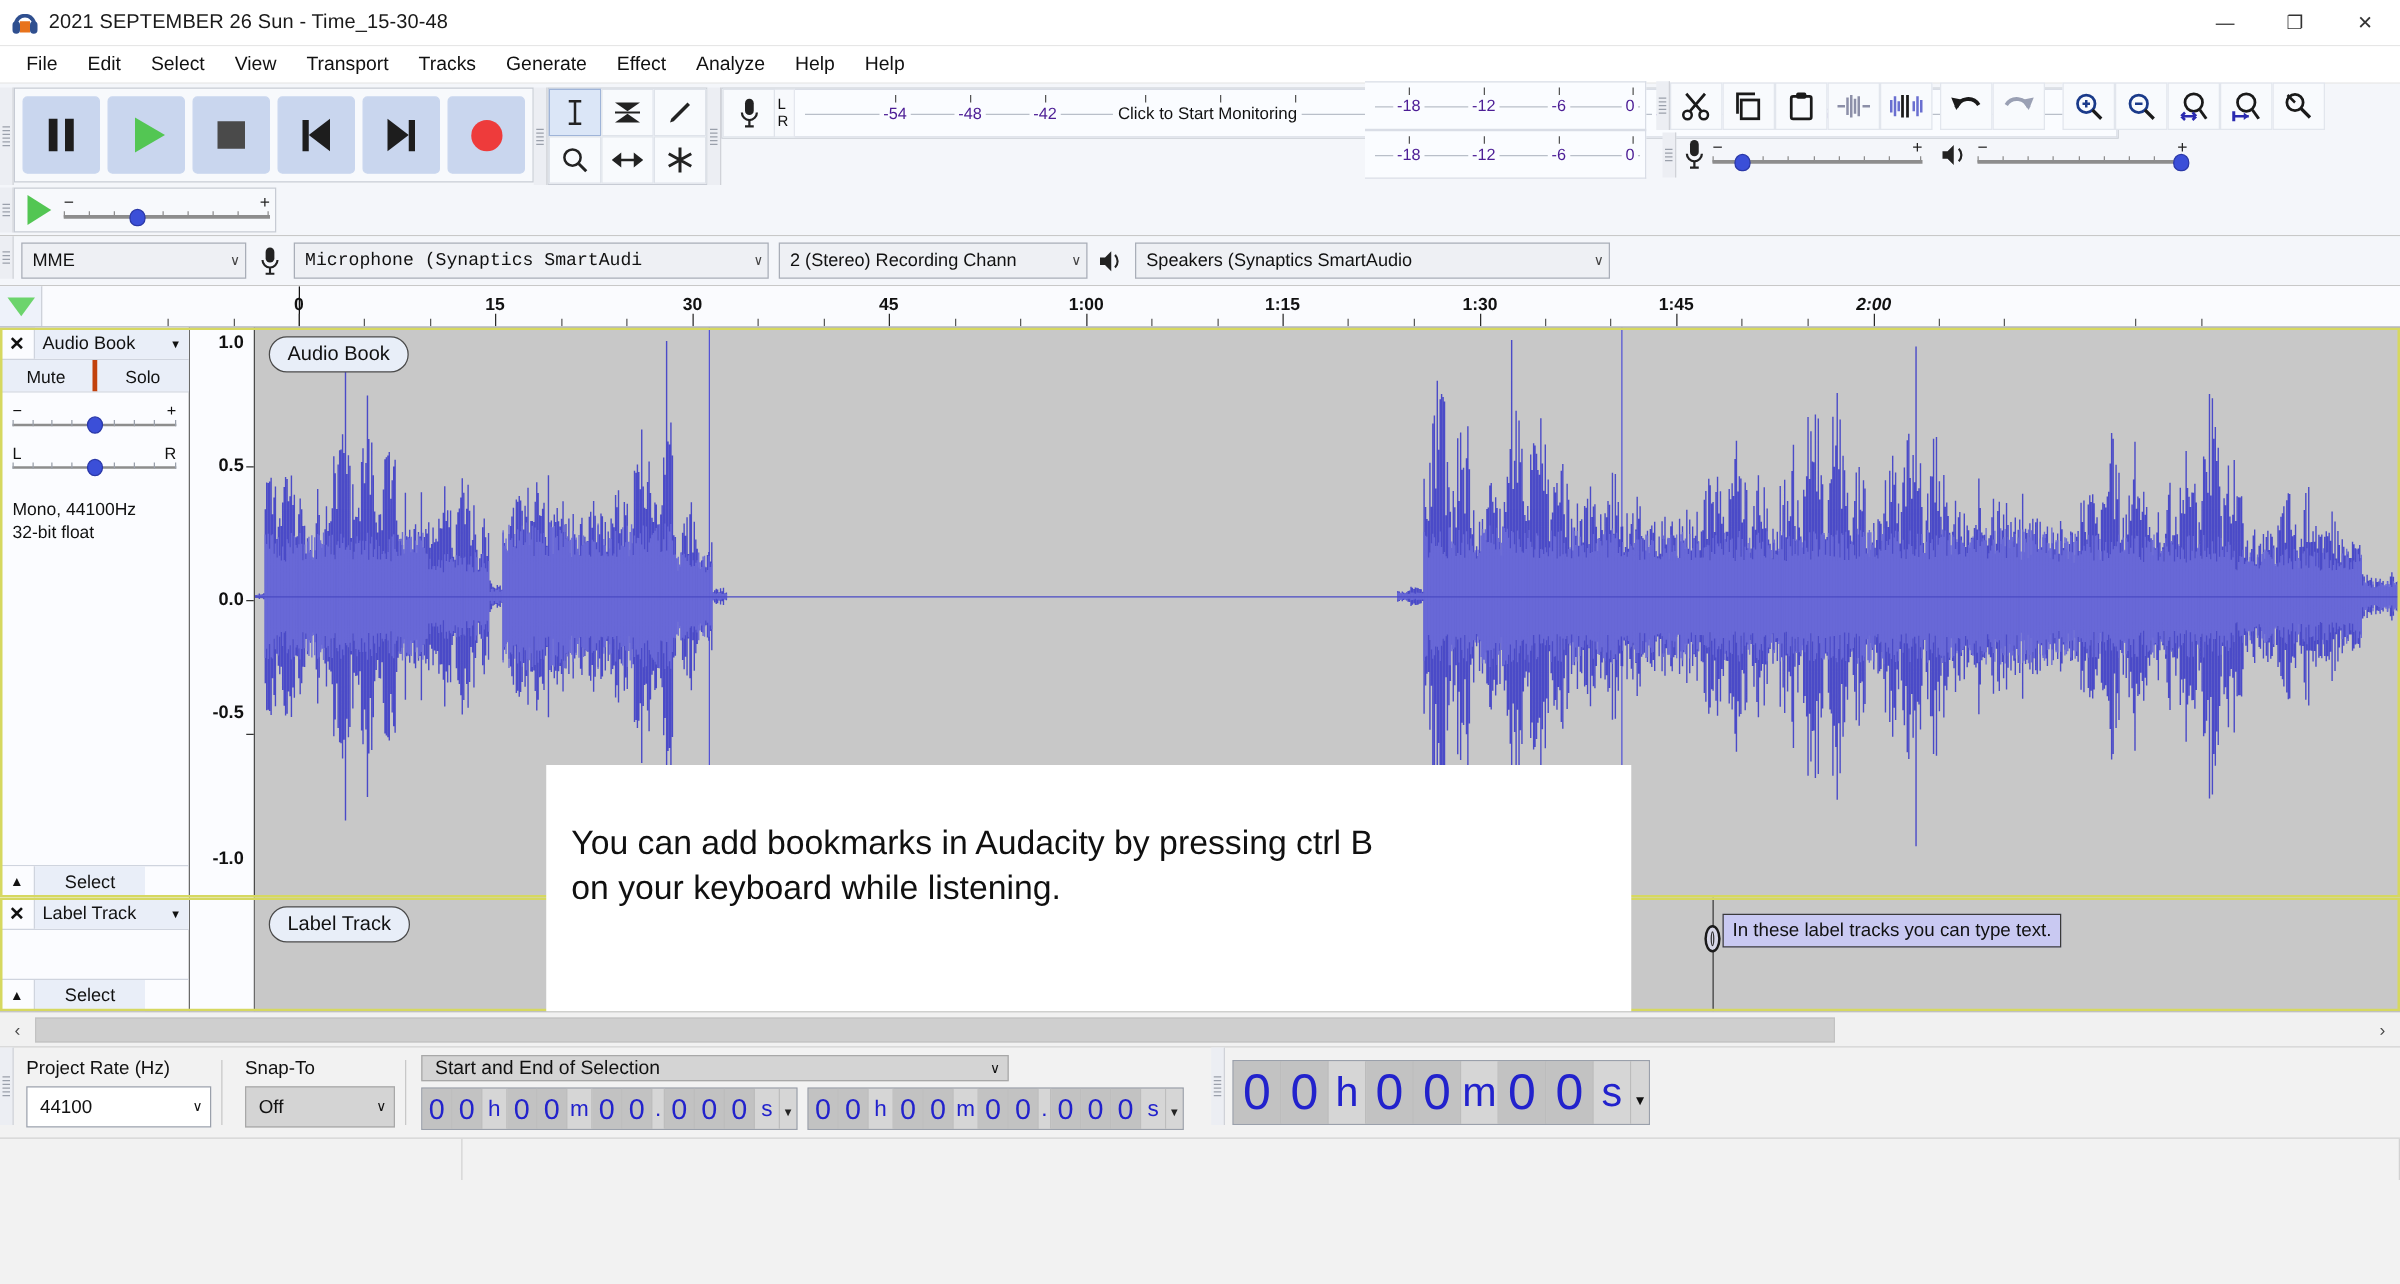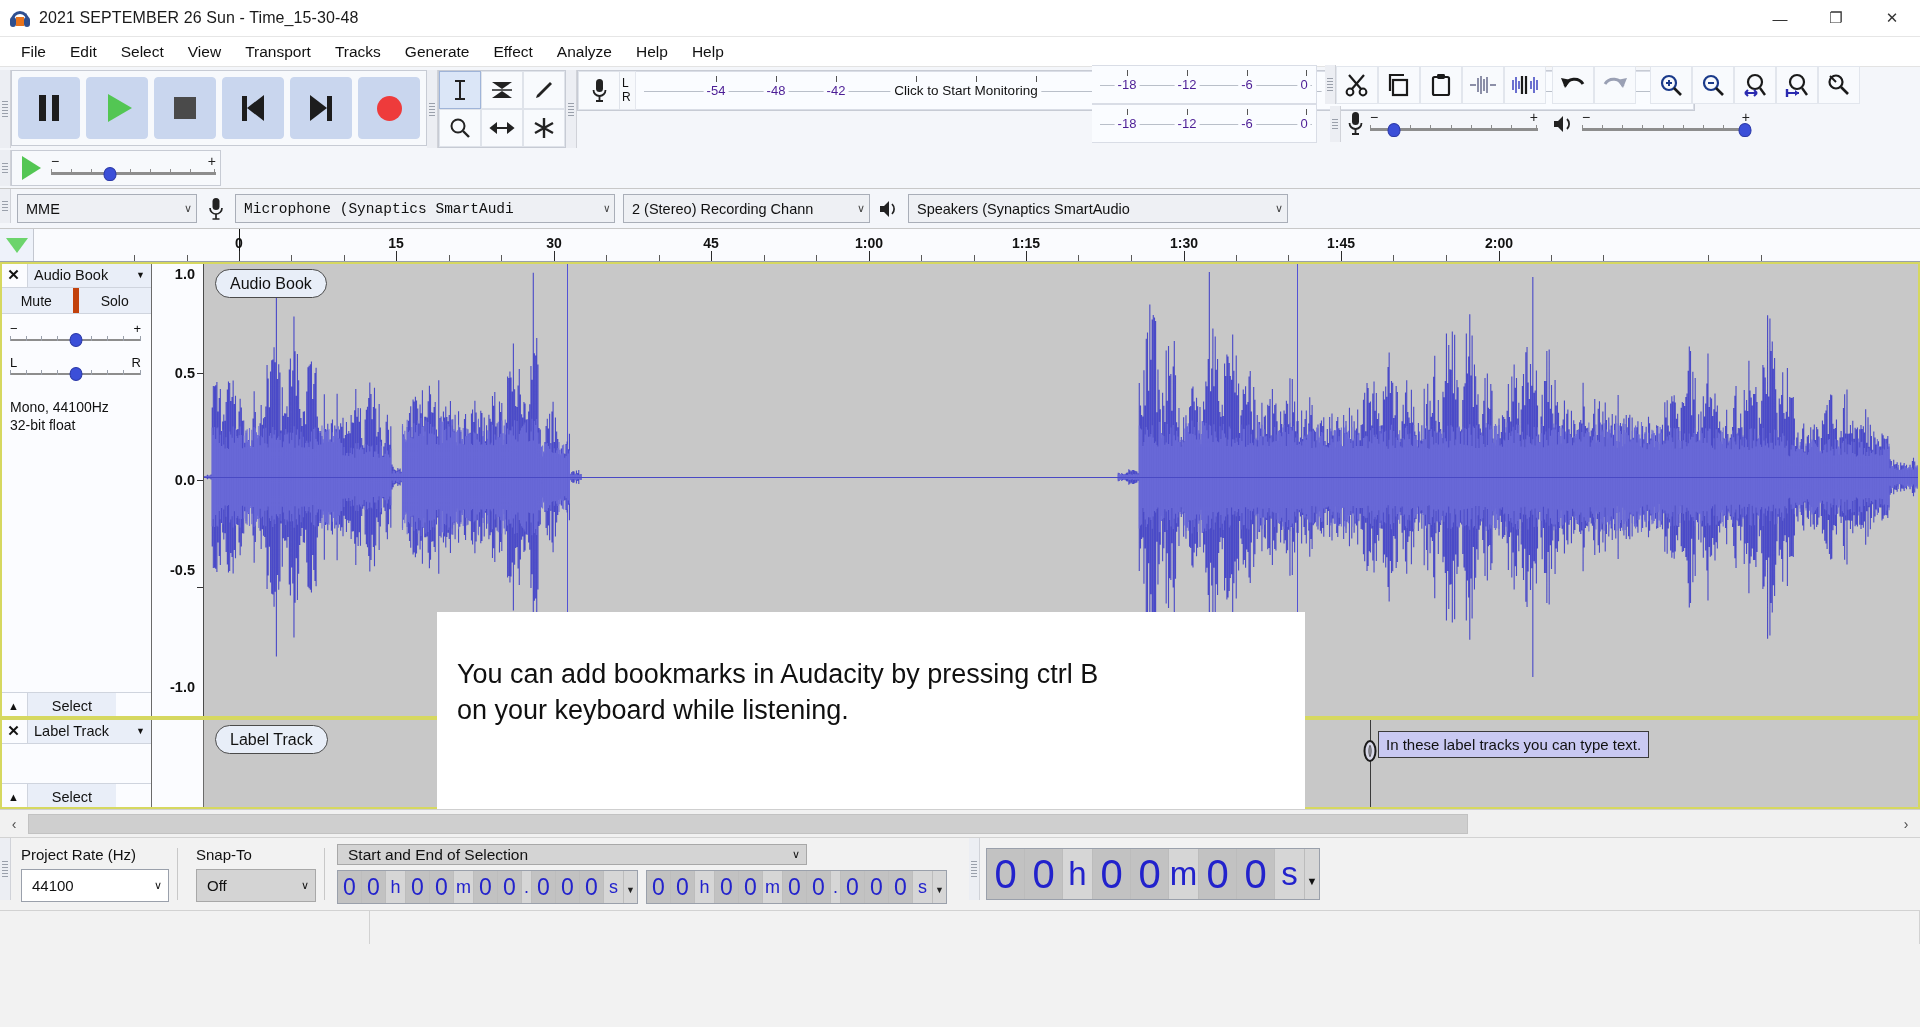--- a/index.html
+++ b/index.html
@@ -106,21 +106,21 @@
   .track{ display:flex; background:#fbfcff; }
   .tpanel{ width:152px;background:#fbfcff;border-right:1px solid #6a6a6a;position:relative;
            display:flex;flex-direction:column;}
   .thead{ display:flex;align-items:center;height:26px;border-bottom:1px solid #cfd4de;background:#fbfcff;}
   .xbtn{ width:28px;height:25px;display:flex;align-items:center;justify-content:center;font-size:15px;color:#111;
          border-right:1px solid #cfd4de;font-weight:700;}
   .tname{ flex:1;display:flex;align-items:center;padding-left:6px;font-size:14.5px;background:#e9eef8;height:25px;}
   .tname .dd{ margin-left:auto;margin-right:6px;font-size:9px;}
   .msrow{ display:flex;height:26px;border-bottom:1px solid #cfd4de;}
   .msbtn{ flex:1;display:flex;align-items:center;justify-content:center;font-size:14px;background:#e9eef8;
-          border-right:6px solid #c2410c;}
+          border-right:4px solid #c2410c;}
   .msbtn:last-child{border-right:none;}
   .sliders{ padding:8px 10px 4px 10px;}
   .minislider{ position:relative;height:26px;margin-bottom:8px;}
   .minislider .mtrk{ position:absolute;left:0;right:0;top:17px;height:2px;background:#8d8d8d;}
   .minislider .mtick{ position:absolute;top:14px;width:1px;height:5px;background:#9aa0ab;}
   .minislider .mthumb{ position:absolute;top:11px;left:50%;width:13px;height:14px;background:#3b4fd8;
                        border-radius:50%;transform:translateX(-50%);border:1px solid #2a38a8;}
   .minislider .lbl{ position:absolute;top:-1px;font-size:13px;color:#111;}
   .tinfo{ padding:4px 10px;font-size:14px;line-height:1.32;color:#111;}
   .tfoot{ margin-top:auto;display:flex;height:26px;border-top:1px solid #cfd4de;}
@@ -634,21 +634,21 @@
       <div class="rl" style="left: 677px;">45</div>
       <div class="maj" style="left: 835px;"></div>
       <div class="rl" style="left: 835px;">1:00</div>
       <div class="maj" style="left: 992px;"></div>
       <div class="rl" style="left: 992px;">1:15</div>
       <div class="maj" style="left: 1150px;"></div>
       <div class="rl" style="left: 1150px;">1:30</div>
       <div class="maj" style="left: 1307px;"></div>
       <div class="rl" style="left: 1307px;">1:45</div>
       <div class="maj" style="left: 1465px;"></div>
-      <div class="rl" style="left: 1465px;">2:00</div>
+      <div class="rl" style="left: 1465px; font-style: italic;">2:00</div>
       <div class="min" style="left: 100.067px;"></div>
       <div class="min" style="left: 152.533px;"></div>
       <div class="min" style="left: 257.467px;"></div>
       <div class="min" style="left: 309.933px;"></div>
       <div class="min" style="left: 414.867px;"></div>
       <div class="min" style="left: 467.333px;"></div>
       <div class="min" style="left: 572.267px;"></div>
       <div class="min" style="left: 624.733px;"></div>
       <div class="min" style="left: 729.667px;"></div>
       <div class="min" style="left: 782.133px;"></div>

